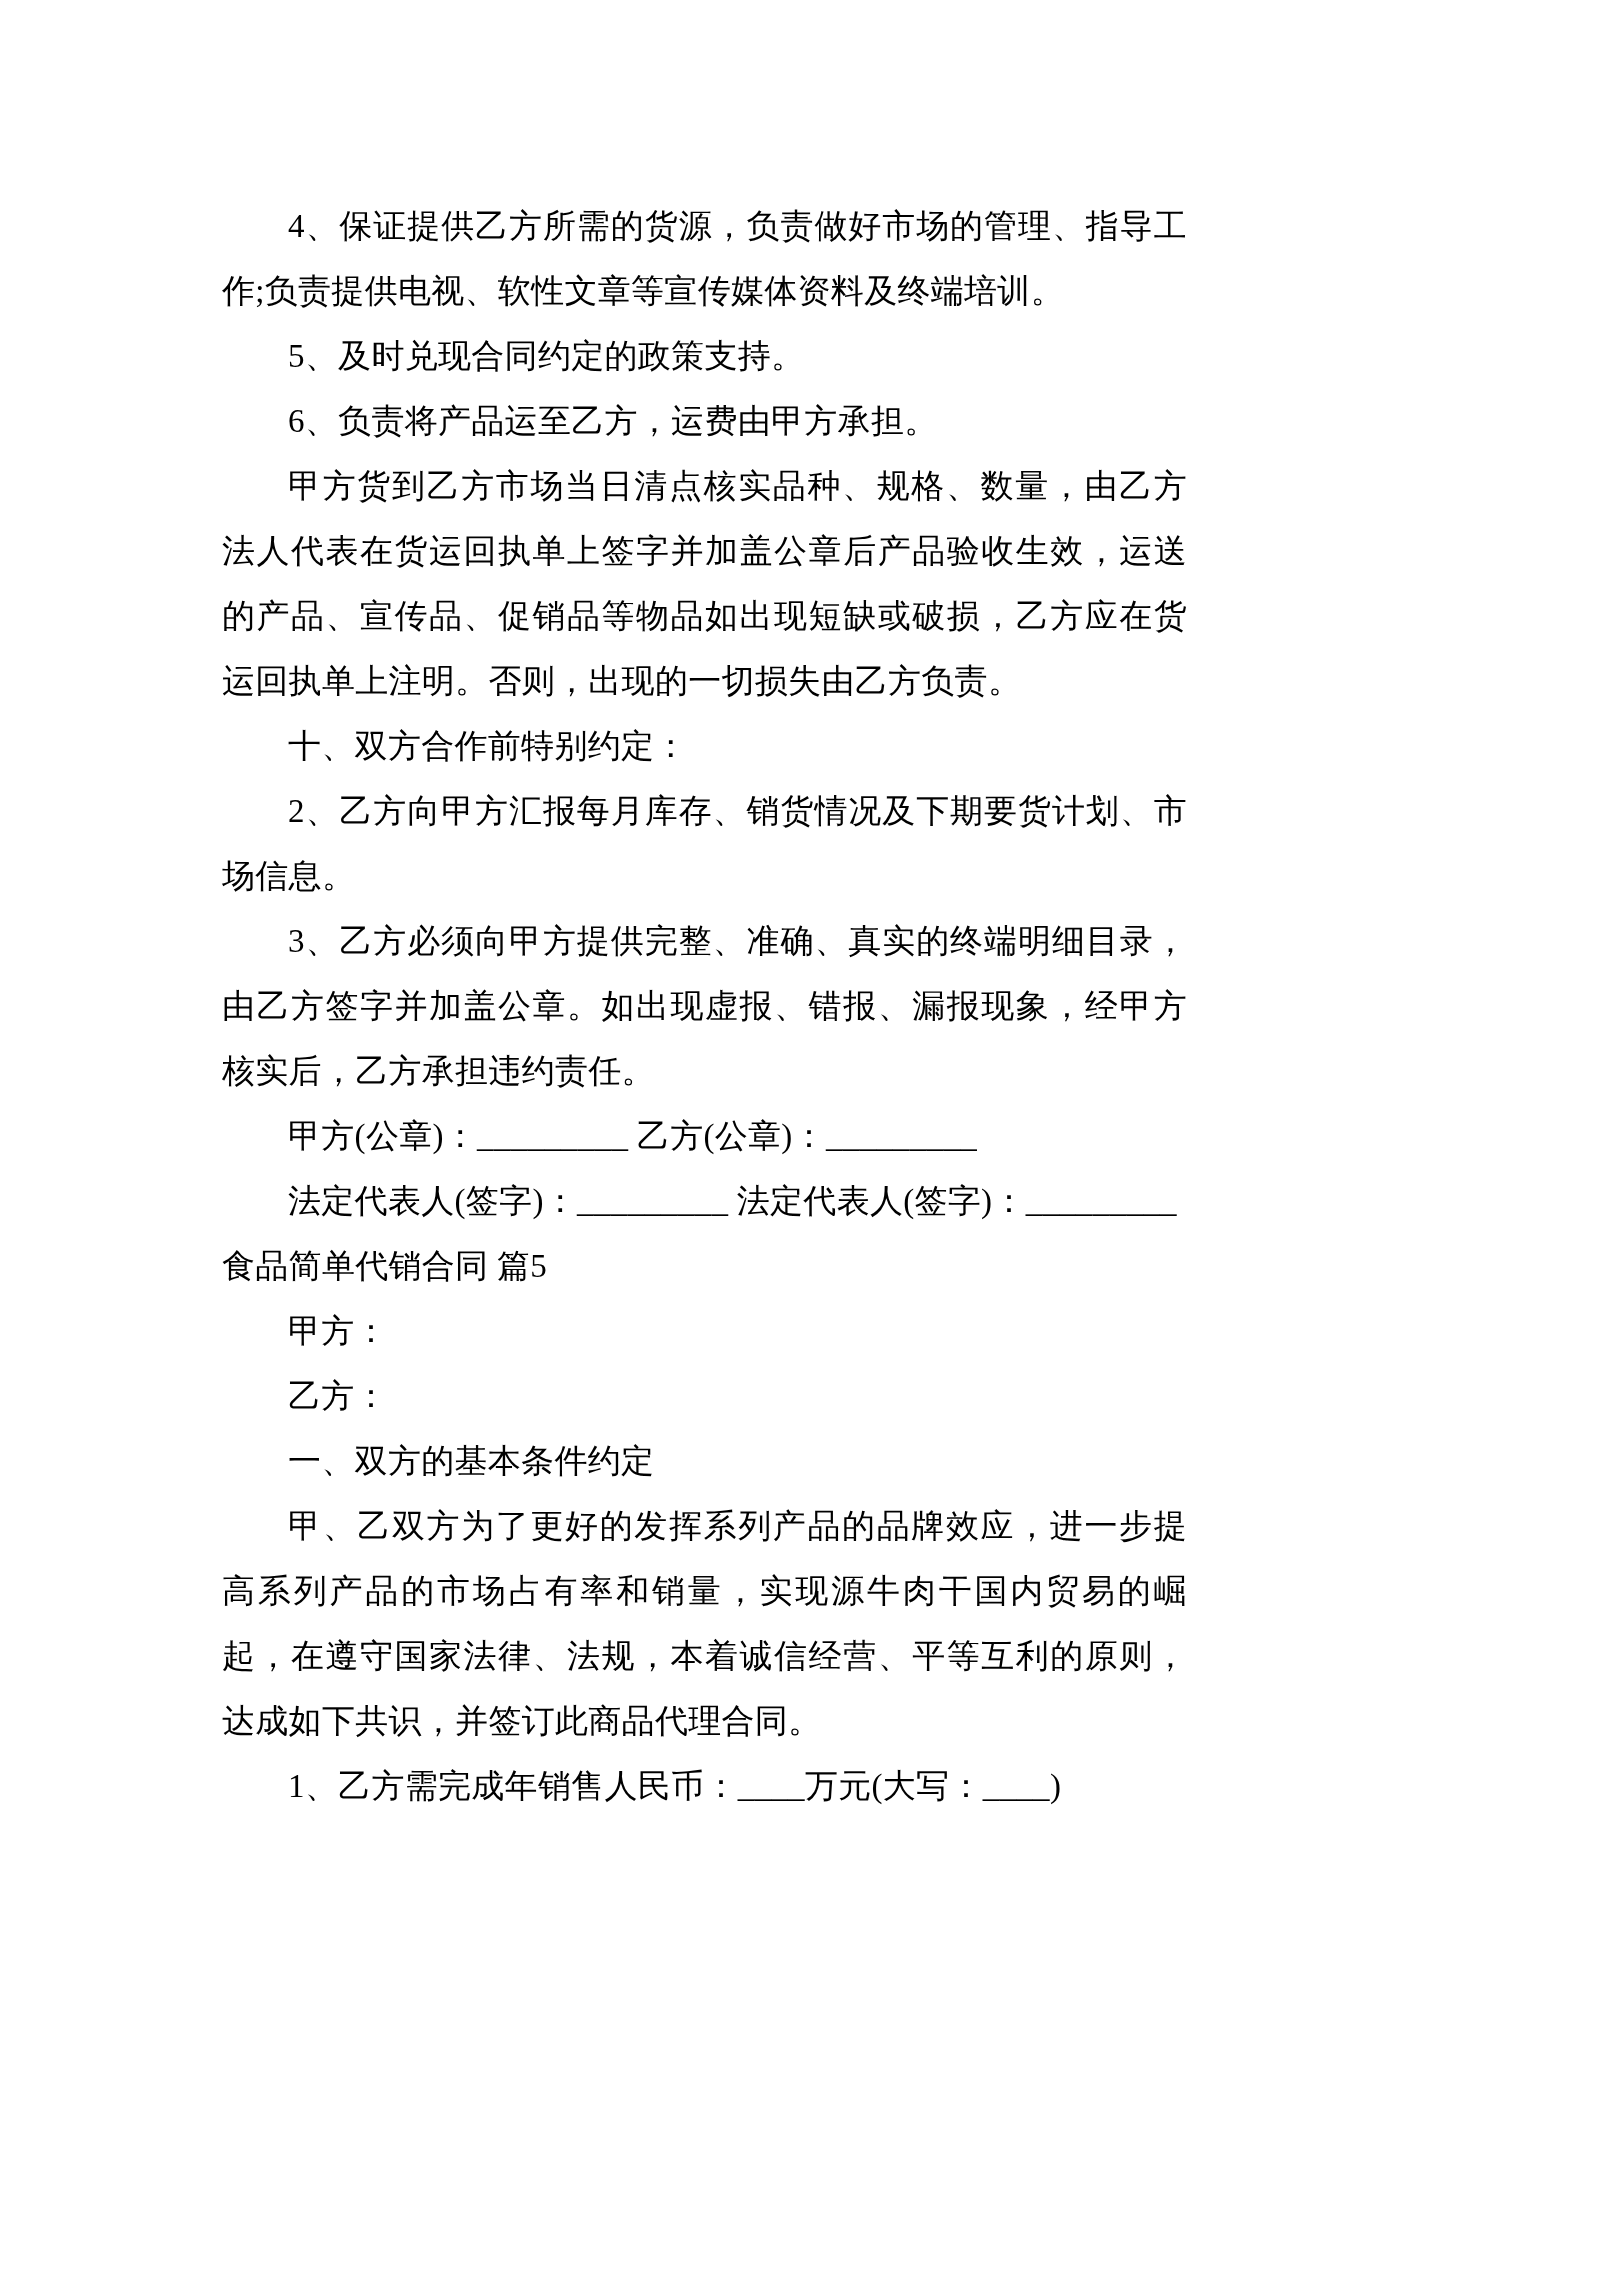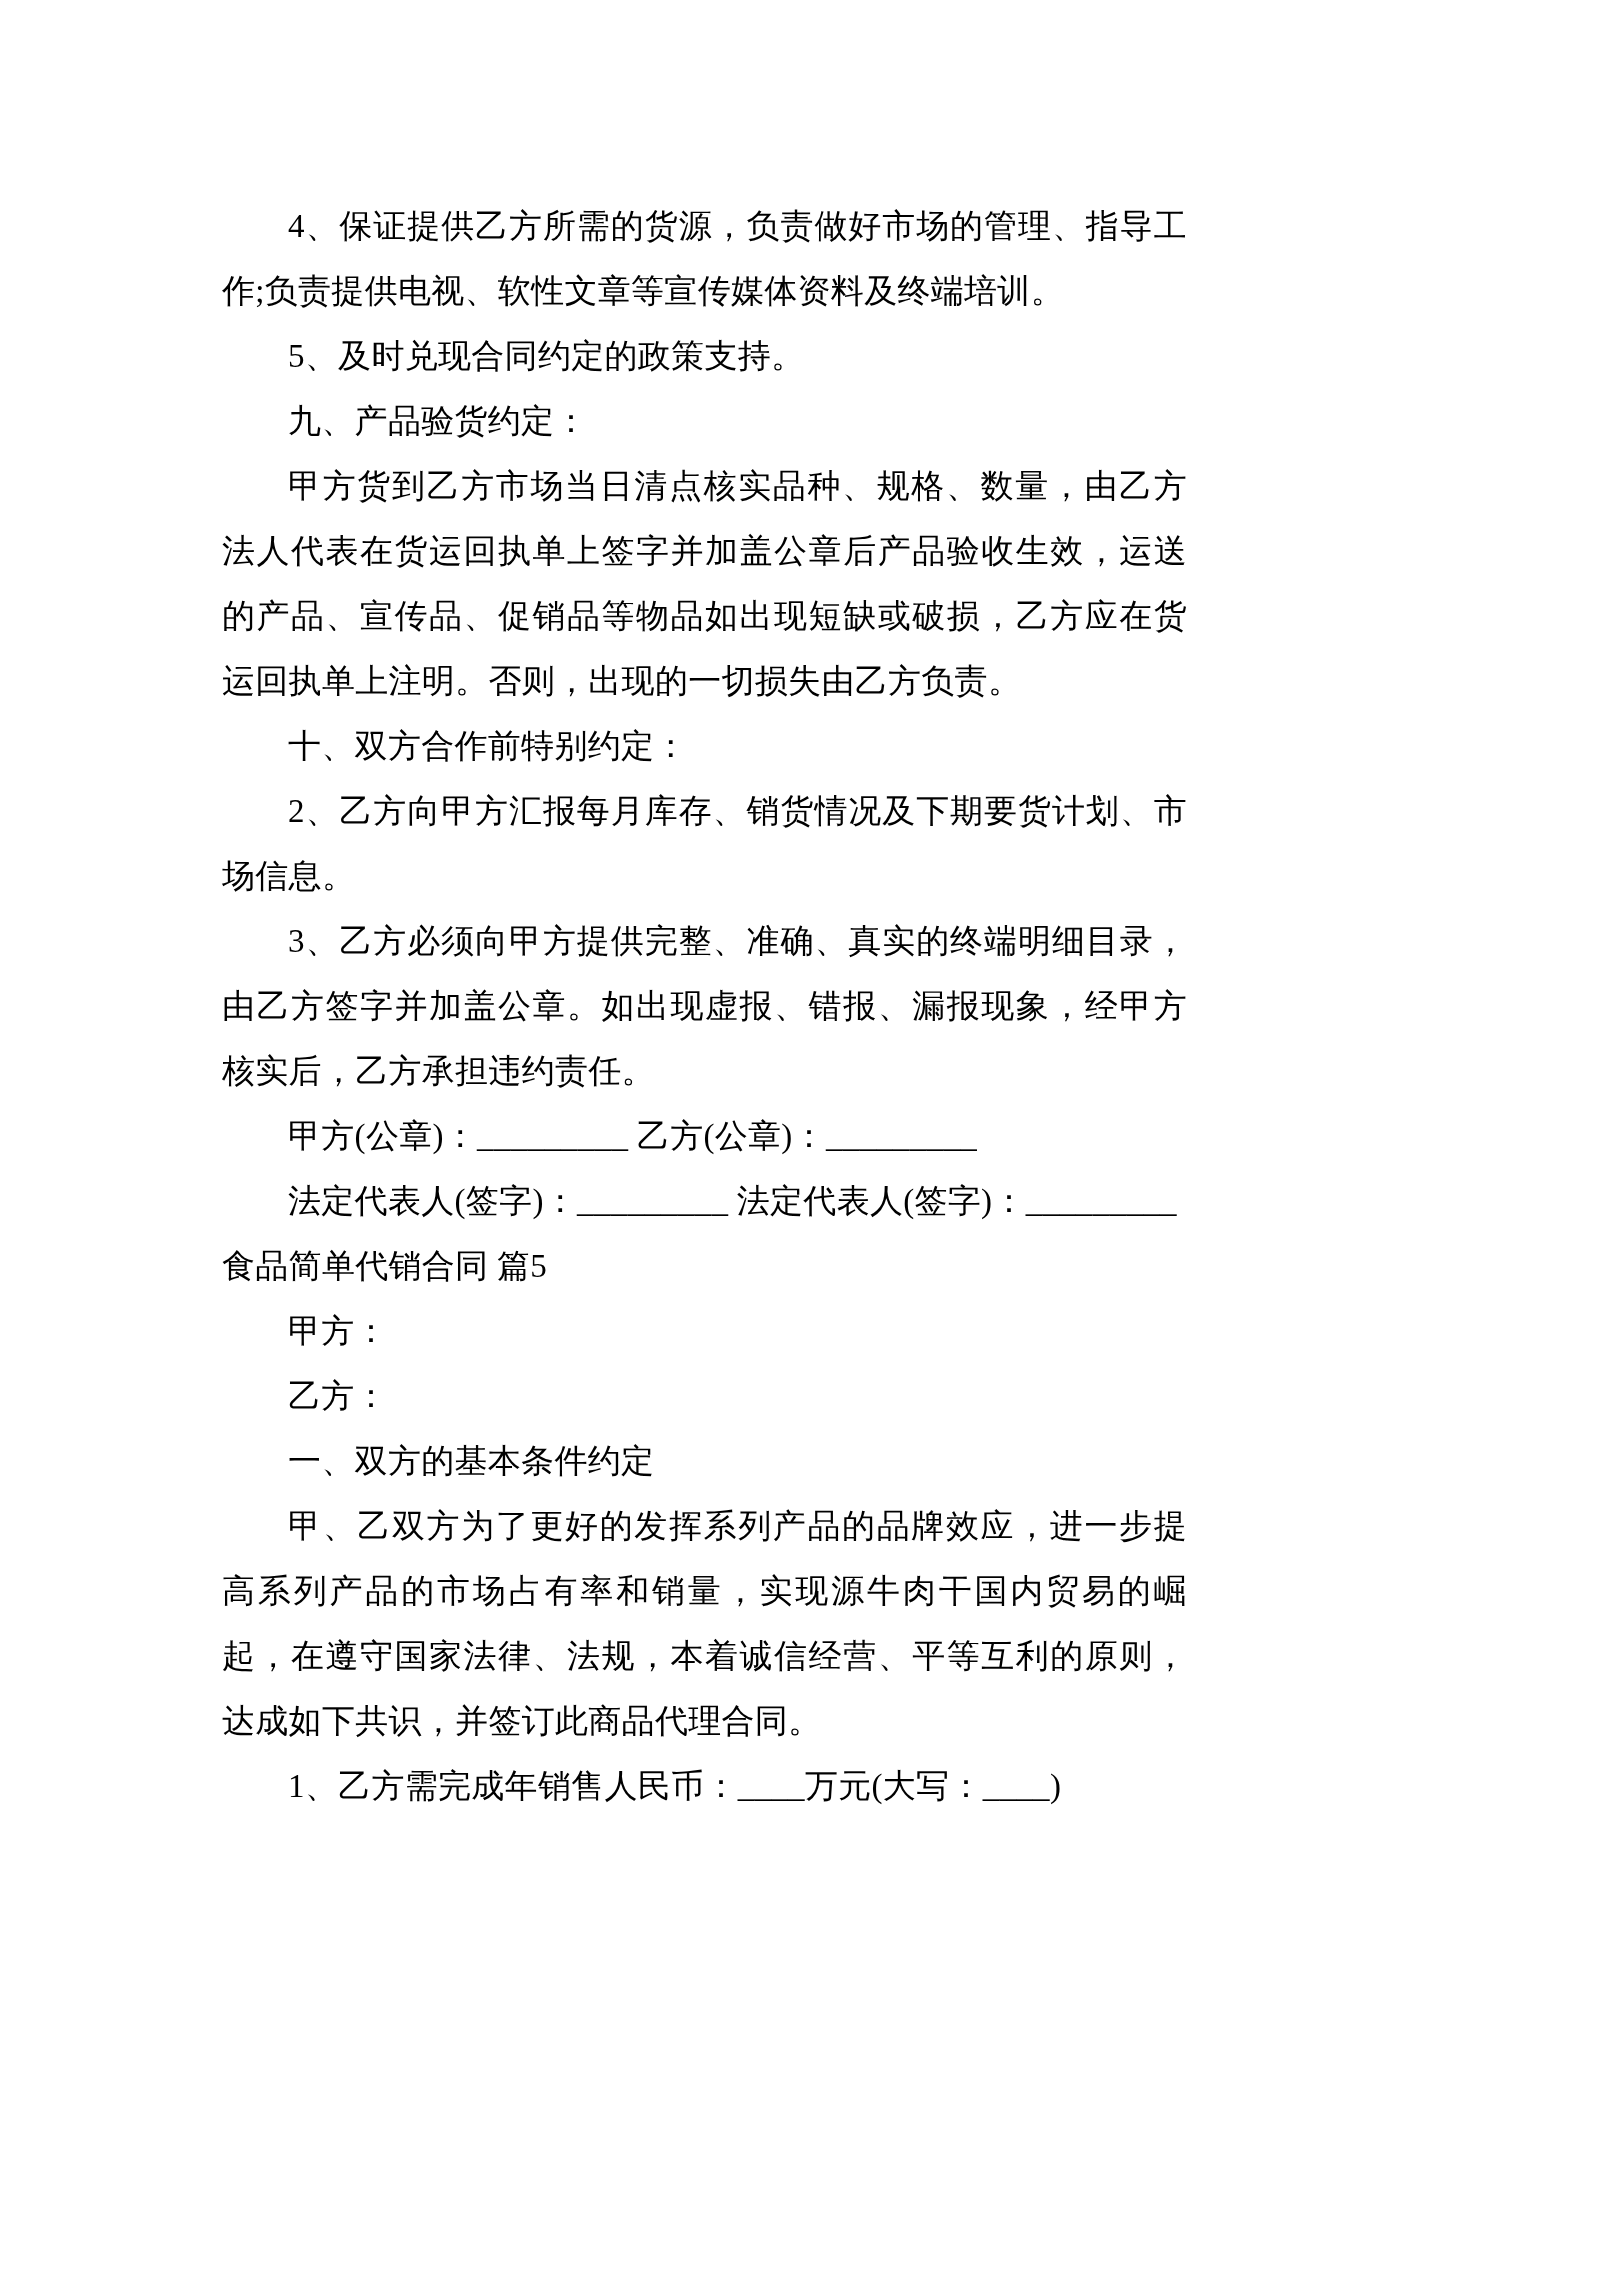--- a/index.html
+++ b/index.html
@@ -33,21 +33,21 @@
   p.para.indent {
     text-indent: 2em;
   }
 </style>
 </head>
 <body>
 
 <div class="page">
     <p class="para indent">4、保证提供乙方所需的货源，负责做好市场的管理、指导工作;负责提供电视、软性文章等宣传媒体资料及终端培训。</p>
     <p class="para indent">5、及时兑现合同约定的政策支持。</p>
-    <p class="para indent">九、产品验货约定：</p>
+    <p class="para indent">6、负责将产品运至乙方，运费由甲方承担。</p>
     <p class="para indent">甲方货到乙方市场当日清点核实品种、规格、数量，由乙方法人代表在货运回执单上签字并加盖公章后产品验收生效，运送的产品、宣传品、促销品等物品如出现短缺或破损，乙方应在货运回执单上注明。否则，出现的一切损失由乙方负责。</p>
     <p class="para indent">十、双方合作前特别约定：</p>
     <p class="para indent">2、乙方向甲方汇报每月库存、销货情况及下期要货计划、市场信息。</p>
     <p class="para indent">3、乙方必须向甲方提供完整、准确、真实的终端明细目录，由乙方签字并加盖公章。如出现虚报、错报、漏报现象，经甲方核实后，乙方承担违约责任。</p>
     <p class="para indent">甲方(公章)：_________ 乙方(公章)：_________</p>
     <p class="para indent">法定代表人(签字)：_________ 法定代表人(签字)：_________</p>
     <p class="para">食品简单代销合同 篇5</p>
     <p class="para indent">甲方：</p>
     <p class="para indent">乙方：</p>
     <p class="para indent">一、双方的基本条件约定</p>

